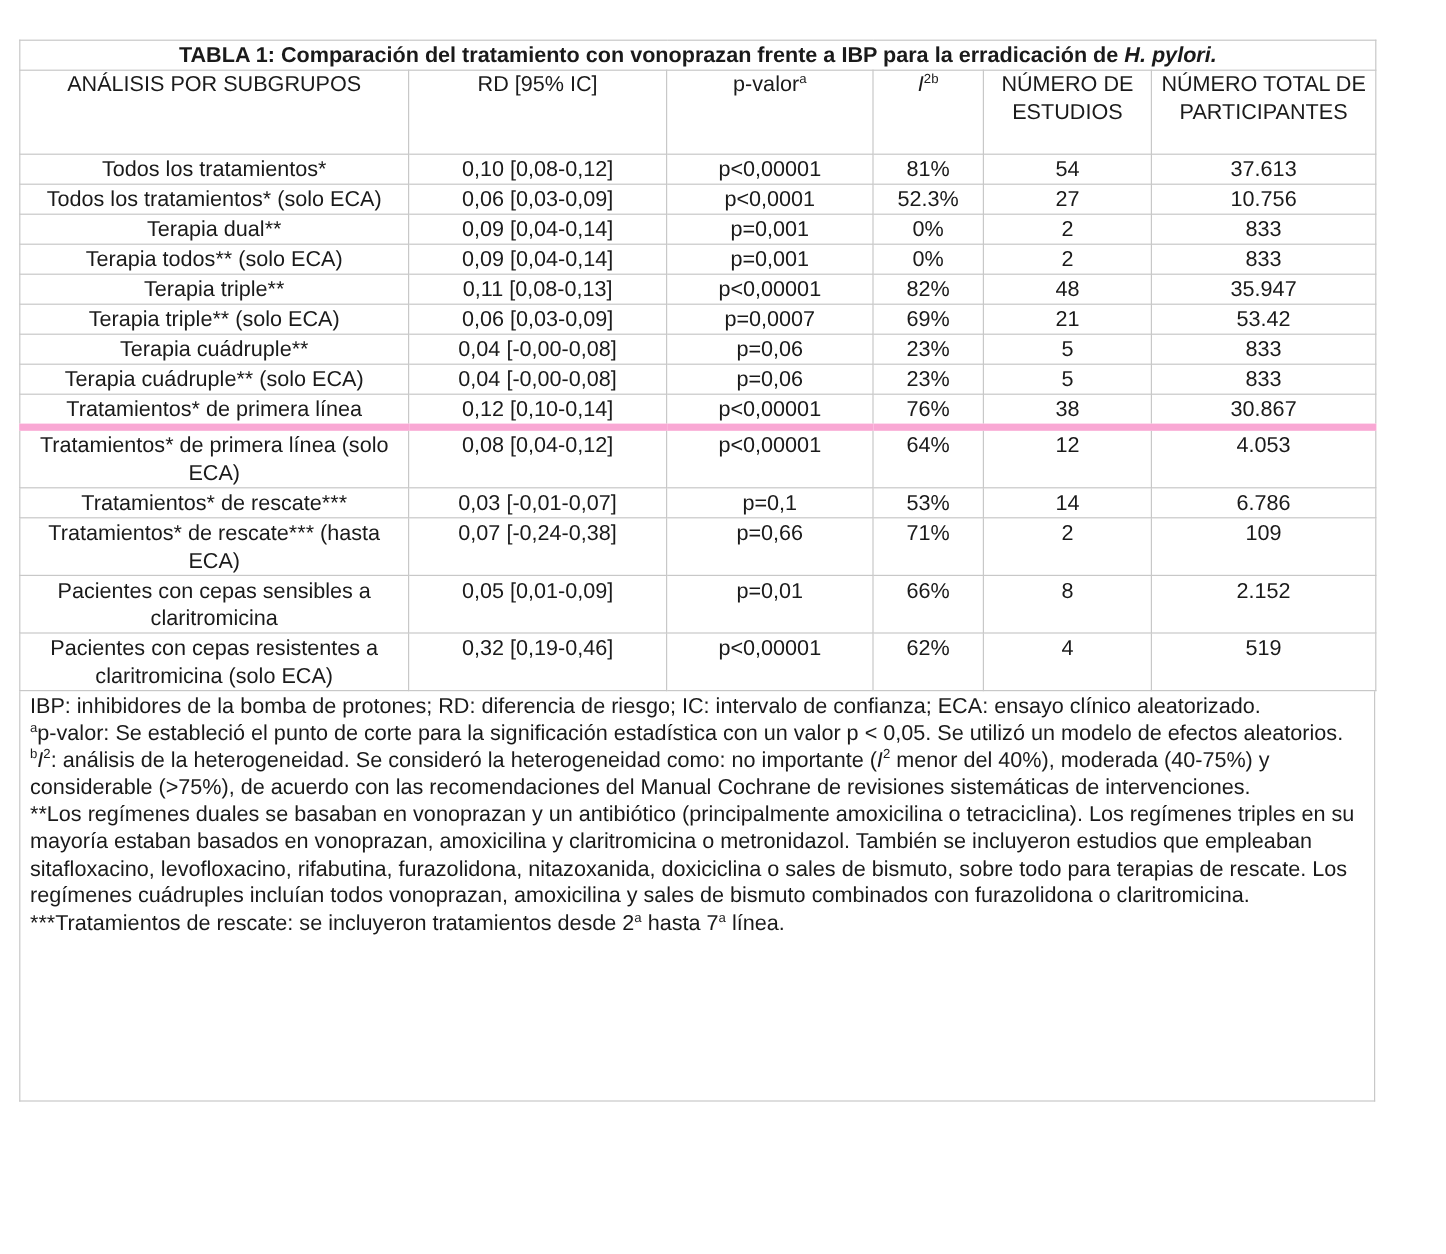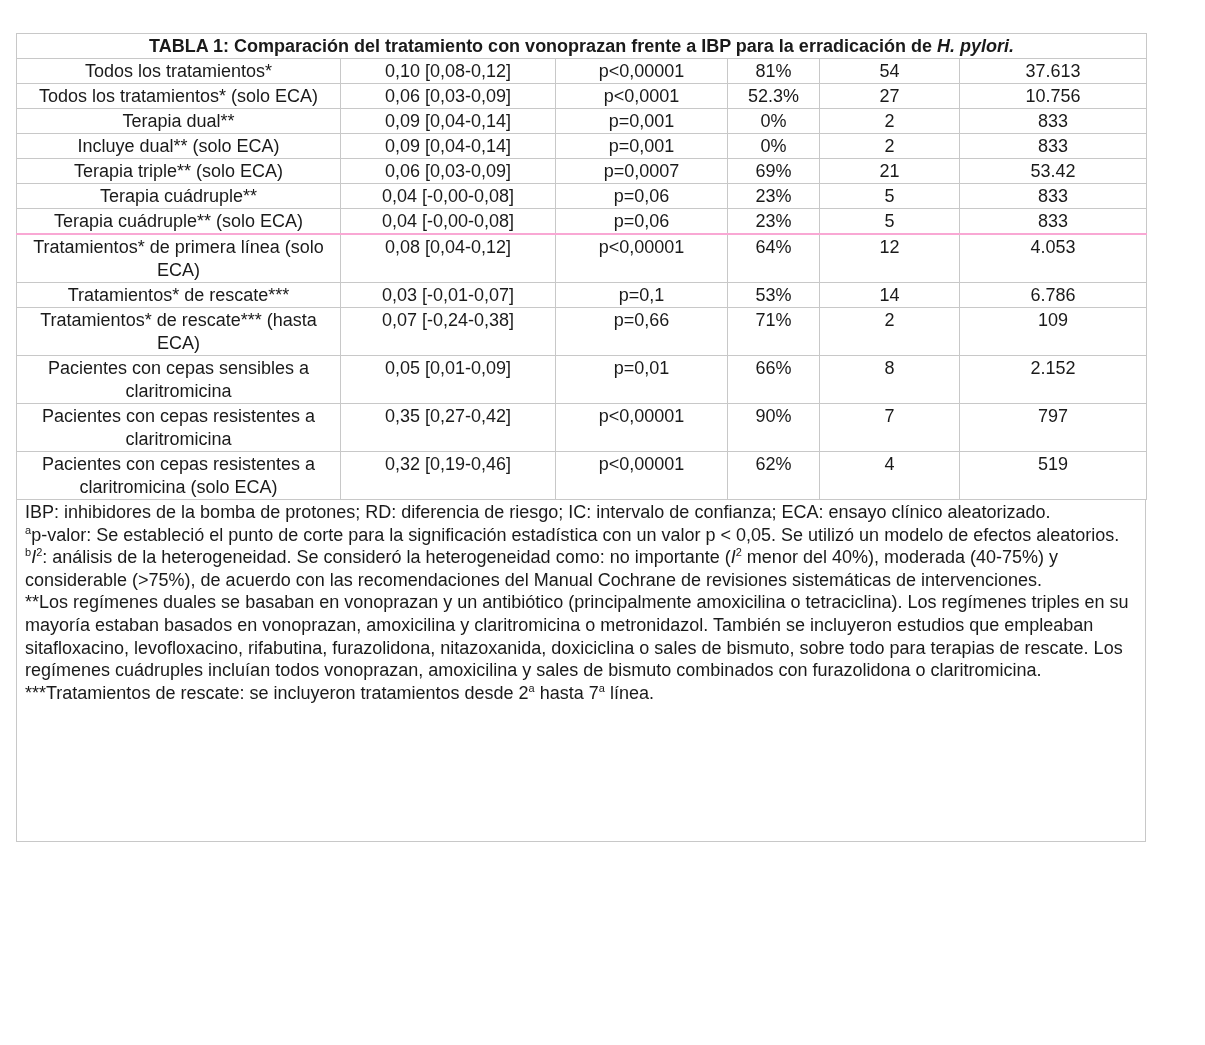--- a/index.html
+++ b/index.html
@@ -7,21 +7,21 @@
       font-family: "Liberation Sans", sans-serif; color: #1a1a1a; }
     .doc { position: absolute; left: 16px; top: 33px; width: 1130px; }
     table { border-collapse: collapse; width: 1130px; table-layout: fixed; font-size: 18px; line-height: 23px; }
     td, th { border: 1px solid #c8c8c8; padding: 0 6px; vertical-align: top; text-align: center; font-weight: normal; }
     .title-cell { font-weight: bold; padding: 0 4px; line-height: 24px; }
     .title-cell i { font-style: italic; text-align: center; }
     thead th { line-height: 23px; height: 69px; }
     tbody td { padding-top: 1px; padding-bottom: 0; }
     sup { font-size: 11px; line-height: 0; vertical-align: super; }
     .i2 { font-style: italic; }
-    .row-sep-thick td { border-top: 2px solid #f9a8d4; }
+    .row-sep-thick td { border-top: 6px solid #f9a8d4; }
     .notes { border: 1px solid #c8c8c8; border-top: none; padding: 1px 8px 16px 8px; font-size: 18px; line-height: 22.6px; text-align: left; height: 342px; box-sizing: border-box; }
     .notes p { margin: 0; }
     col.c1 { width: 324px; } col.c2 { width: 215px; } col.c3 { width: 172px; }
     col.c4 { width: 92px; } col.c5 { width: 140px; } col.c6 { width: 187px; }
   </style>
 </head>
 <body>
 
 <div class="doc">
   <table>
@@ -29,20 +29,28 @@
       <col class="c1">
         <col class="c2">
         <col class="c3">
         <col class="c4">
         <col class="c5">
         <col class="c6">
     </colgroup>
     <thead>
       <tr>
         <td colspan="6" class="title-cell"><span>TABLA 1: Comparación del tratamiento con vonoprazan frente a IBP para la erradicación de </span><i>H. pylori.</i></td>
+      </tr>
+      <tr>
+        <th>ANÁLISIS POR SUBGRUPOS</th>
+        <th>RD [95% IC]</th>
+        <th><span>p-valor</span><sup>a</sup></th>
+        <th><span class="i2">I</span><sup>2b</sup></th>
+        <th>NÚMERO DE ESTUDIOS</th>
+        <th>NÚMERO TOTAL DE PARTICIPANTES</th>
       </tr>
     </thead>
     <tbody id="table-body">
         <tr>
           <td>Todos los tratamientos*</td>
           <td>0,10 [0,08-0,12]</td>
           <td>p&lt;0,00001</td>
           <td>81%</td>
           <td>54</td>
           <td>37.613</td>
@@ -57,26 +65,34 @@
         </tr>
         <tr>
           <td>Terapia dual**</td>
           <td>0,09 [0,04-0,14]</td>
           <td>p=0,001</td>
           <td>0%</td>
           <td>2</td>
           <td>833</td>
         </tr>
         <tr>
-          <td>Incluye dual** (solo ECA)</td>
+          <td>Terapia todos** (solo ECA)</td>
           <td>0,09 [0,04-0,14]</td>
           <td>p=0,001</td>
           <td>0%</td>
           <td>2</td>
           <td>833</td>
+        </tr>
+        <tr>
+          <td>Terapia triple**</td>
+          <td>0,11 [0,08-0,13]</td>
+          <td>p&lt;0,00001</td>
+          <td>82%</td>
+          <td>48</td>
+          <td>35.947</td>
         </tr>
         <tr>
           <td>Terapia triple** (solo ECA)</td>
           <td>0,06 [0,03-0,09]</td>
           <td>p=0,0007</td>
           <td>69%</td>
           <td>21</td>
           <td>53.42</td>
         </tr>
         <tr>
@@ -87,20 +103,28 @@
           <td>5</td>
           <td>833</td>
         </tr>
         <tr>
           <td>Terapia cuádruple** (solo ECA)</td>
           <td>0,04 [-0,00-0,08]</td>
           <td>p=0,06</td>
           <td>23%</td>
           <td>5</td>
           <td>833</td>
+        </tr>
+        <tr>
+          <td>Tratamientos* de primera línea</td>
+          <td>0,12 [0,10-0,14]</td>
+          <td>p&lt;0,00001</td>
+          <td>76%</td>
+          <td>38</td>
+          <td>30.867</td>
         </tr>
         <tr class="row-sep-thick">
           <td>Tratamientos* de primera línea (solo ECA)</td>
           <td>0,08 [0,04-0,12]</td>
           <td>p&lt;0,00001</td>
           <td>64%</td>
           <td>12</td>
           <td>4.053</td>
         </tr>
         <tr>
@@ -121,28 +145,20 @@
         </tr>
         <tr>
           <td>Pacientes con cepas sensibles a claritromicina</td>
           <td>0,05 [0,01-0,09]</td>
           <td>p=0,01</td>
           <td>66%</td>
           <td>8</td>
           <td>2.152</td>
         </tr>
         <tr>
-          <td>Pacientes con cepas resistentes a claritromicina</td>
-          <td>0,35 [0,27-0,42]</td>
-          <td>p&lt;0,00001</td>
-          <td>90%</td>
-          <td>7</td>
-          <td>797</td>
-        </tr>
-        <tr>
           <td>Pacientes con cepas resistentes a claritromicina (solo ECA)</td>
           <td>0,32 [0,19-0,46]</td>
           <td>p&lt;0,00001</td>
           <td>62%</td>
           <td>4</td>
           <td>519</td>
         </tr>
       </tbody>
   </table>
 

